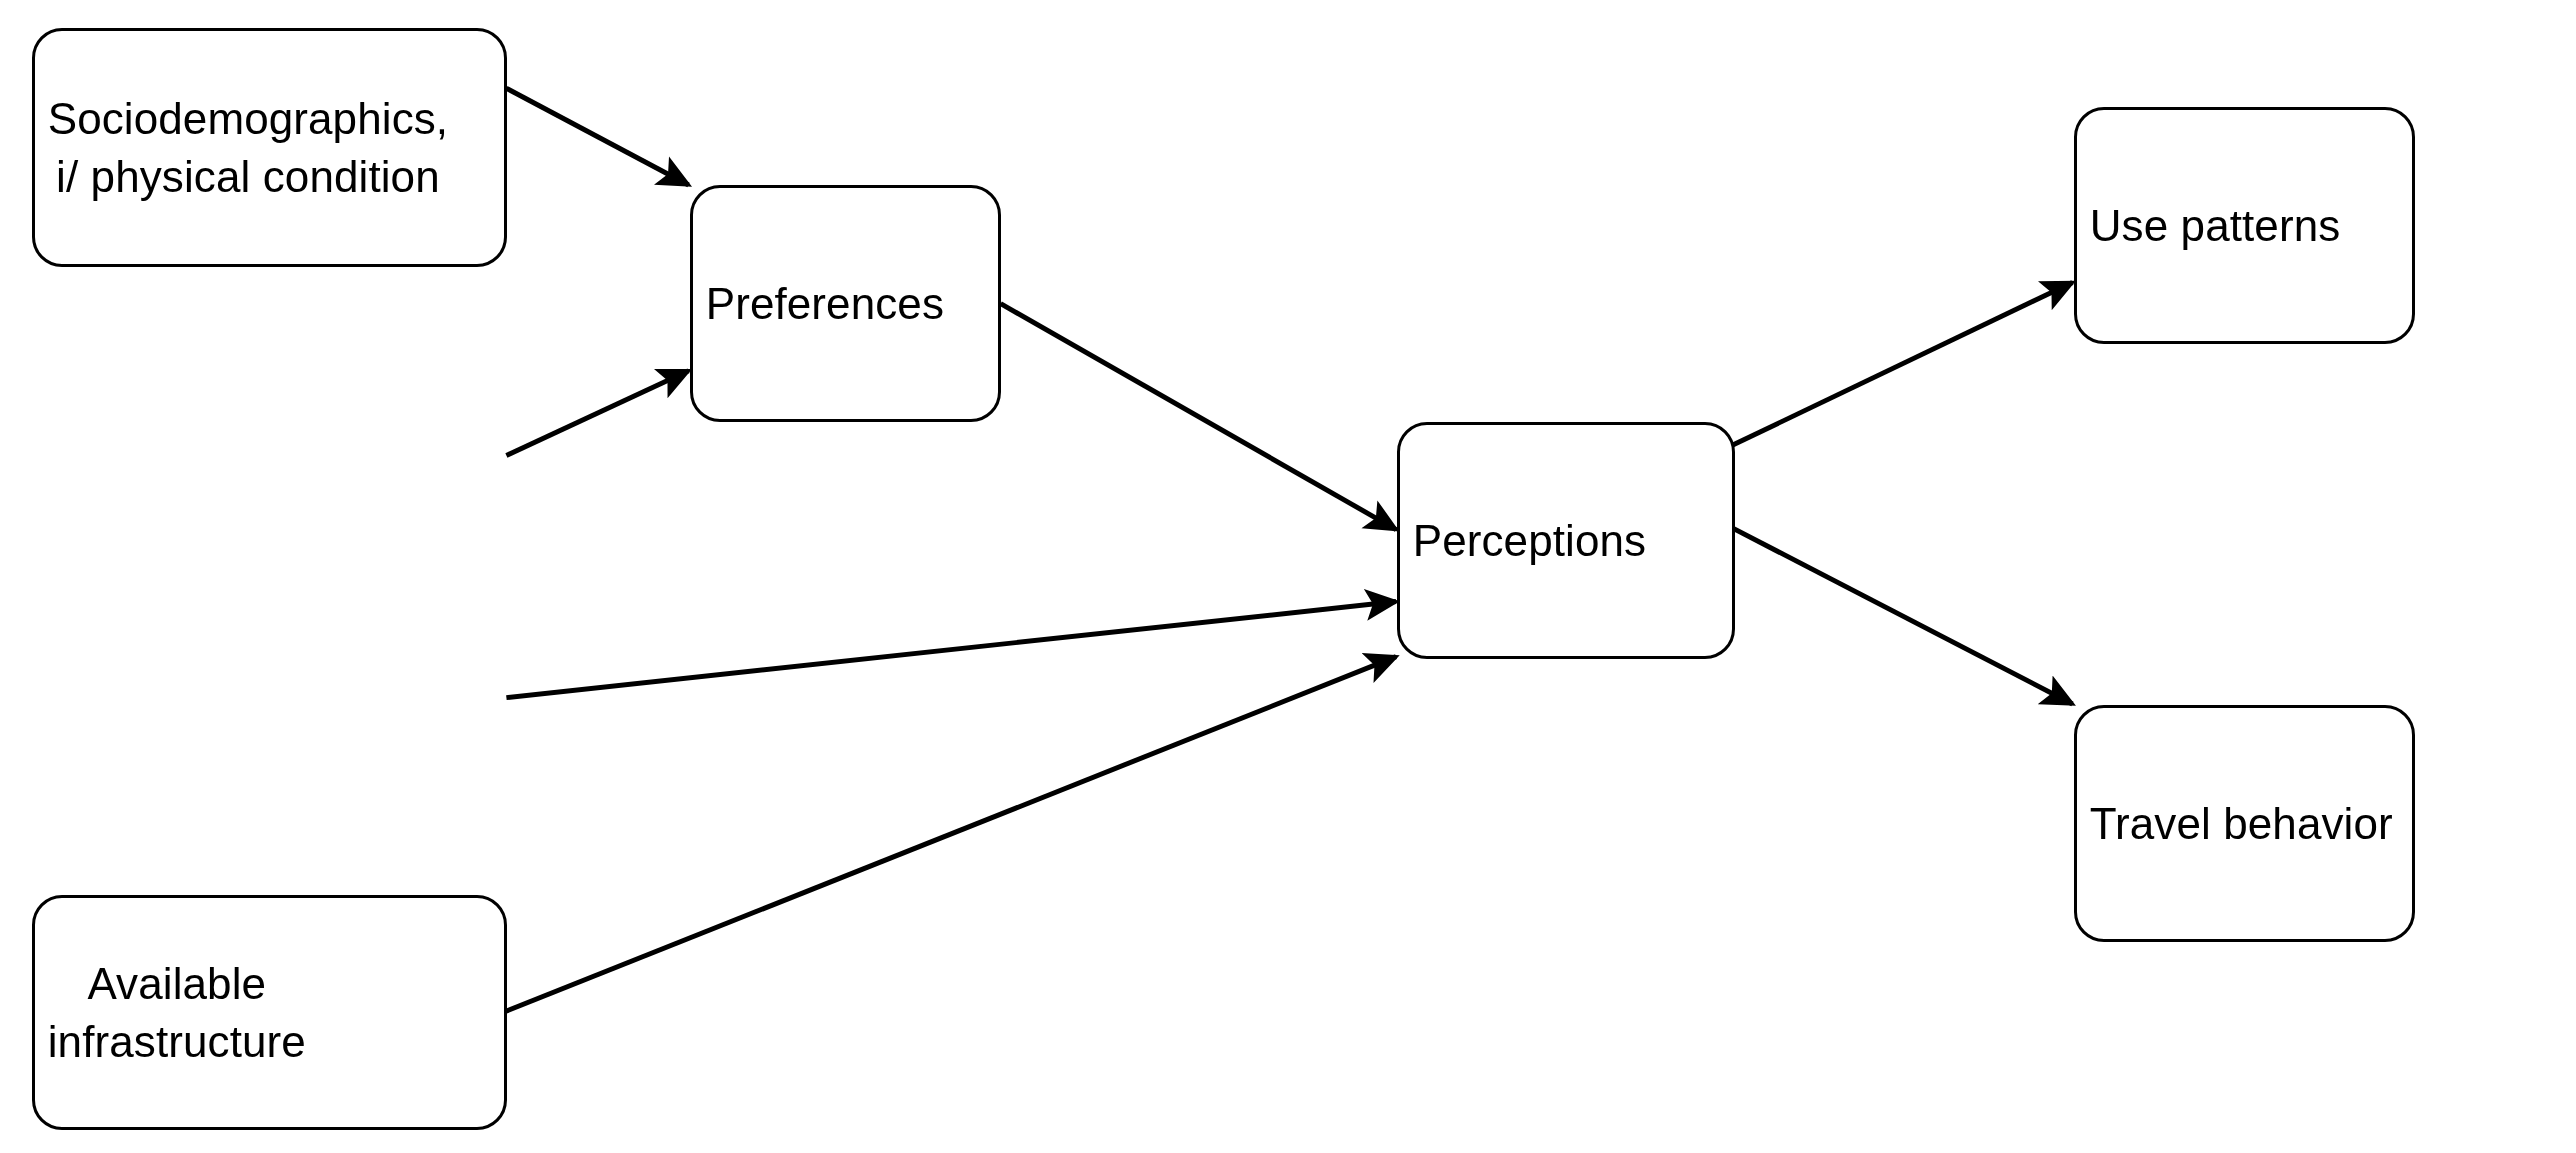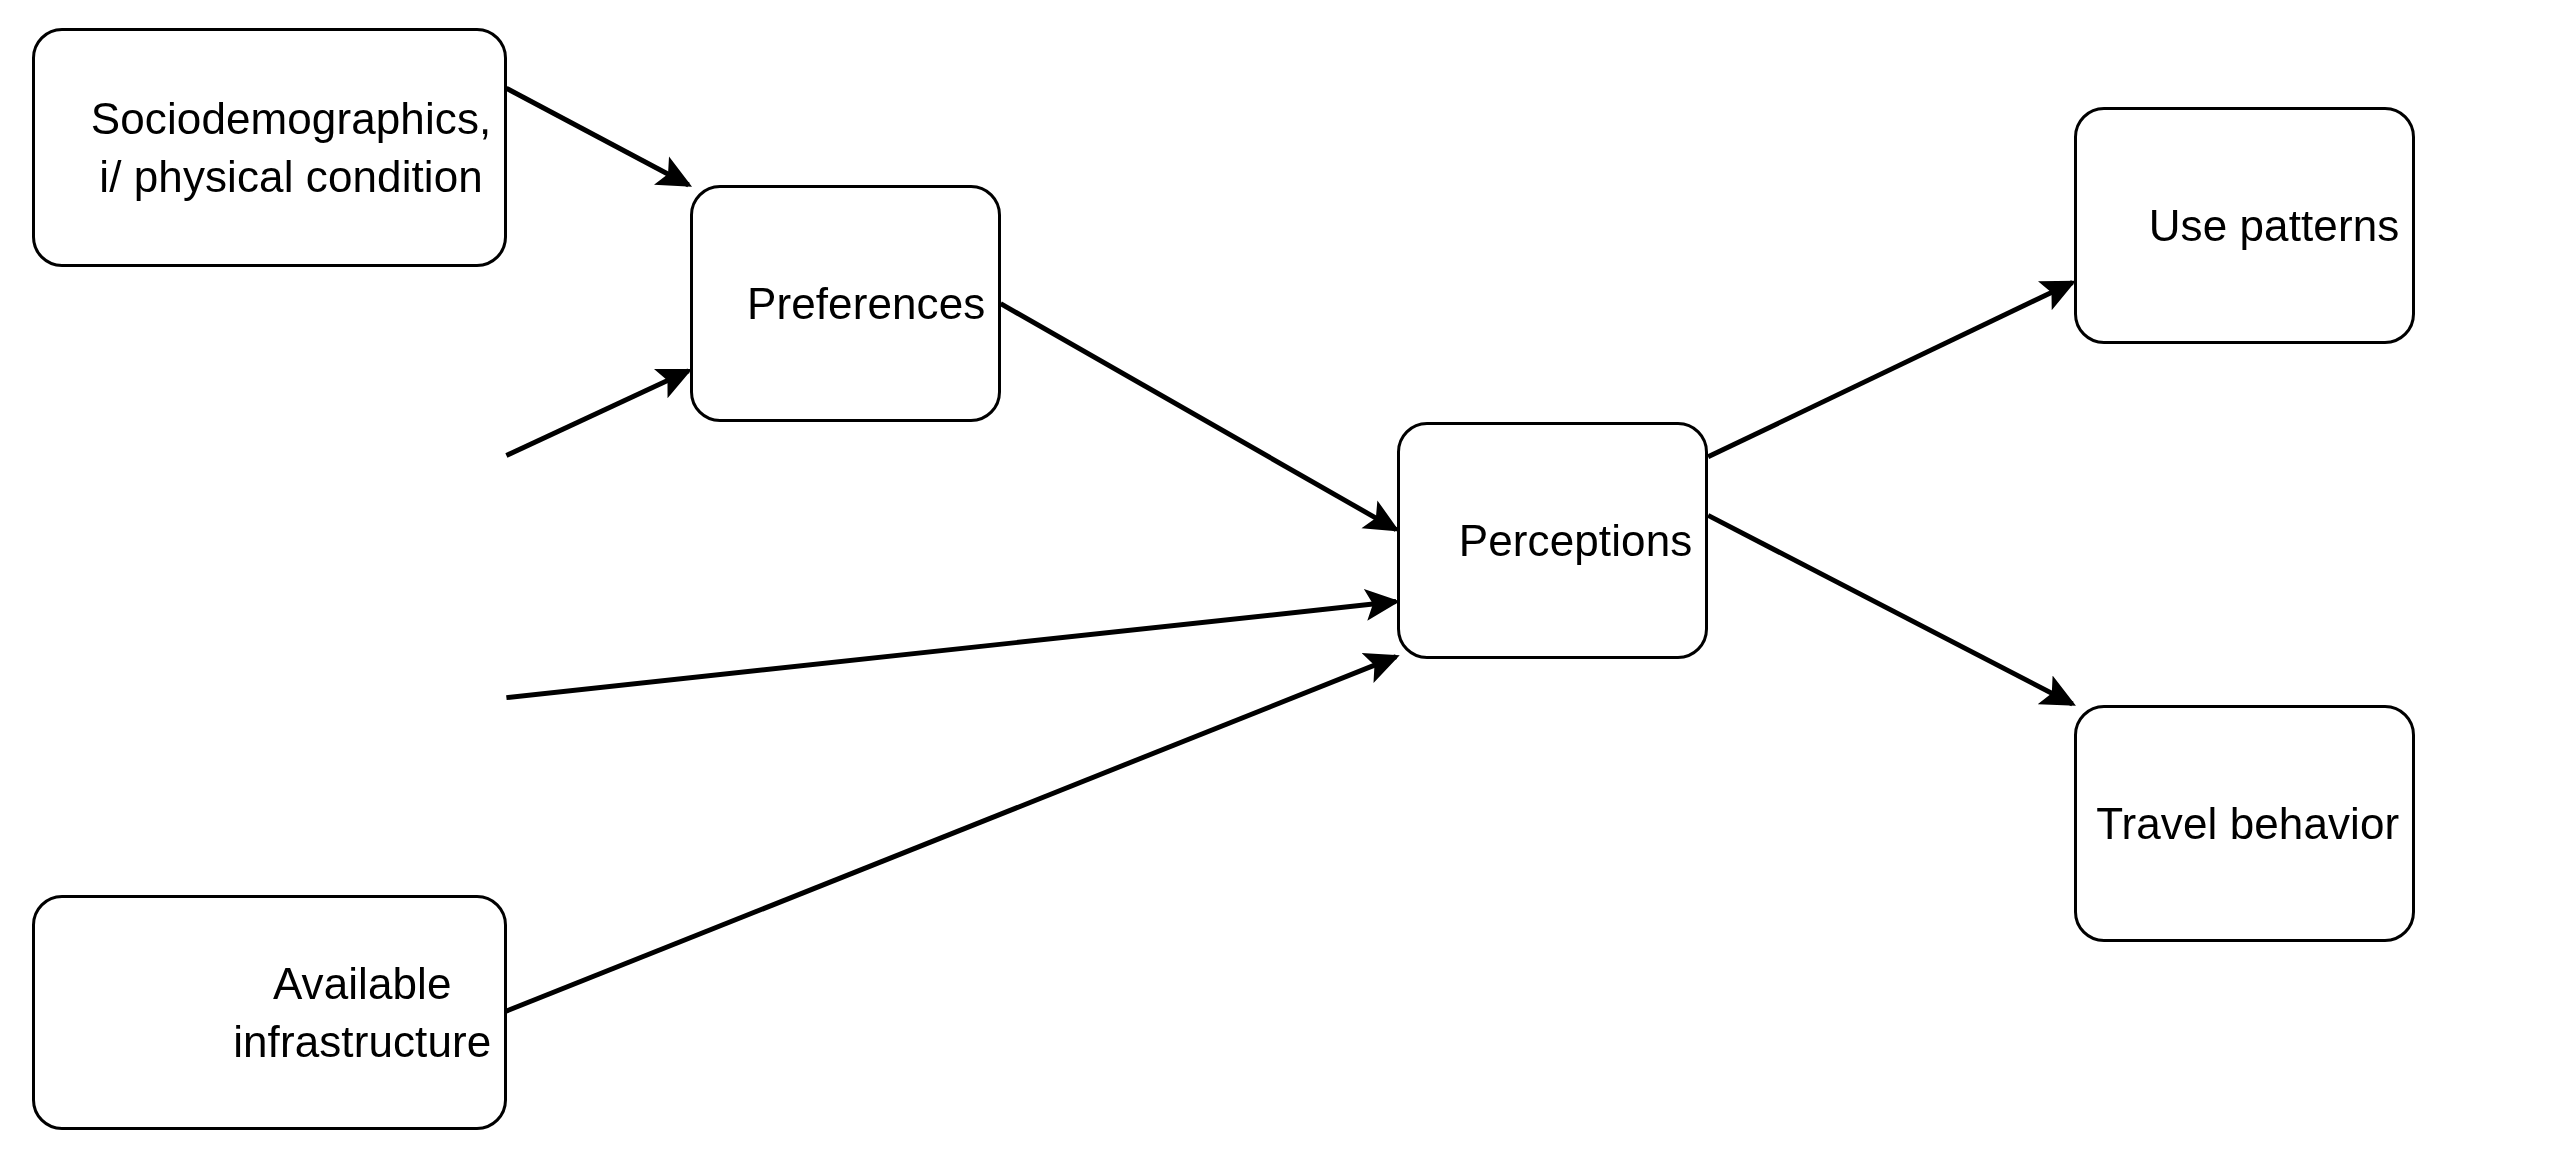--- a/index.html
+++ b/index.html
@@ -26,21 +26,21 @@
     pointer-events: none;
   }
   .node {
     position: absolute;
     box-sizing: border-box;
     background: #ffffff;
     border: 3.5px solid #000000;
     border-radius: 30px;
     display: flex;
     align-items: center;
-    justify-content: flex-end;
+    justify-content: flex-start;
     text-align: center;
     color: #000000;
     font-size: 44px;
     line-height: 1.30;
     font-weight: 400;
     letter-spacing: 0.1px;
     z-index: 2;
   }
   .node .label {
     display: block;
@@ -79,21 +79,21 @@
 
   <div class="node" style="left: 32px; top: 895px; width: 475px; height: 235px;">
     <span class="label">Available
 infrastructure</span>
   </div>
 
   <div class="node" style="left: 690px; top: 185px; width: 311px; height: 237px;">
     <span class="label">Preferences</span>
   </div>
 
-  <div class="node" style="left: 1397px; top: 422px; width: 311px; height: 237px;">
+  <div class="node" style="left: 1397px; top: 422px; width: 338px; height: 237px;">
     <span class="label">Perceptions</span>
   </div>
 
   <div class="node" style="left: 2074px; top: 705px; width: 341px; height: 237px;">
     <span class="label">Travel behavior</span>
   </div>
 
   <div class="node" style="left: 2074px; top: 107px; width: 341px; height: 237px;">
     <span class="label">Use patterns</span>
   </div>

